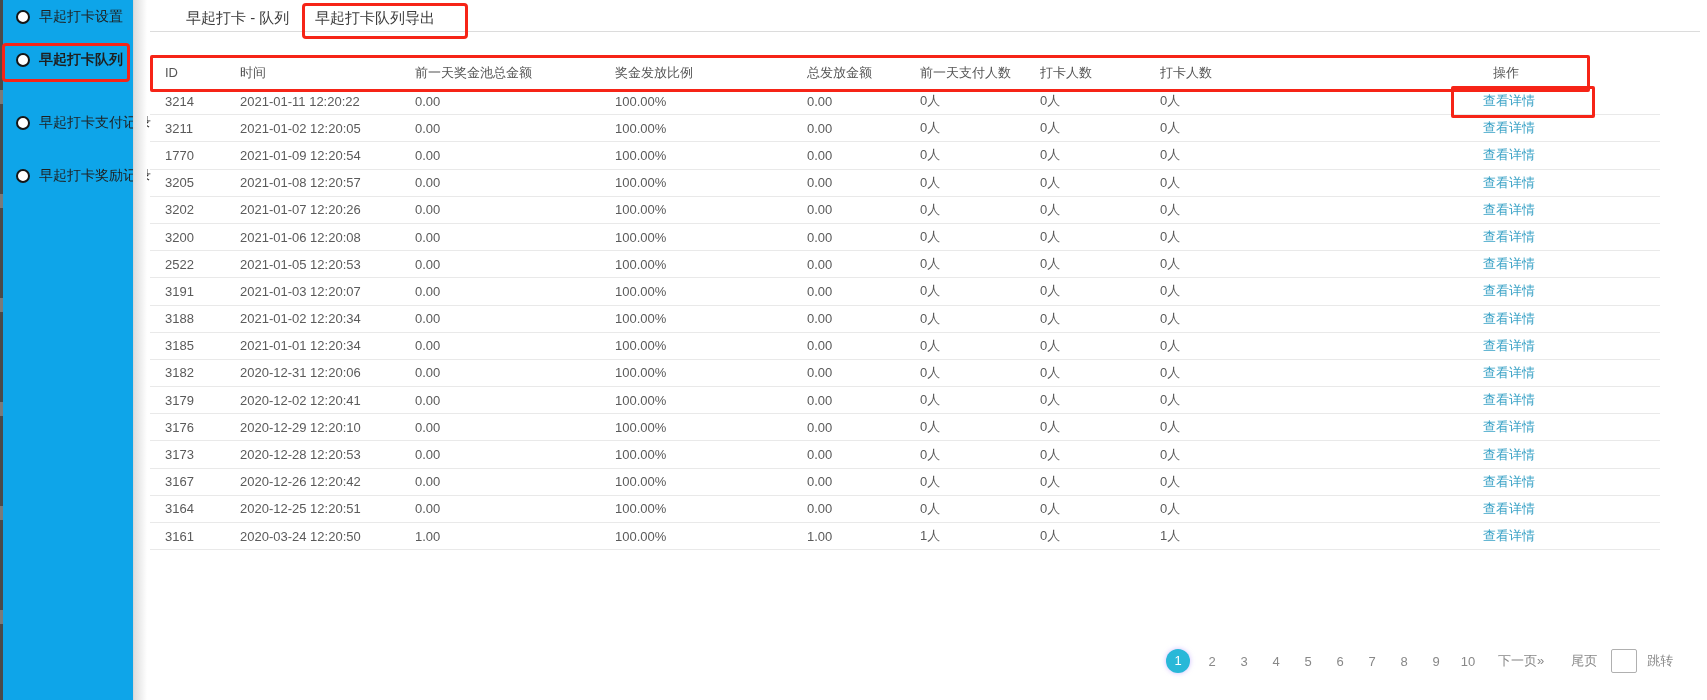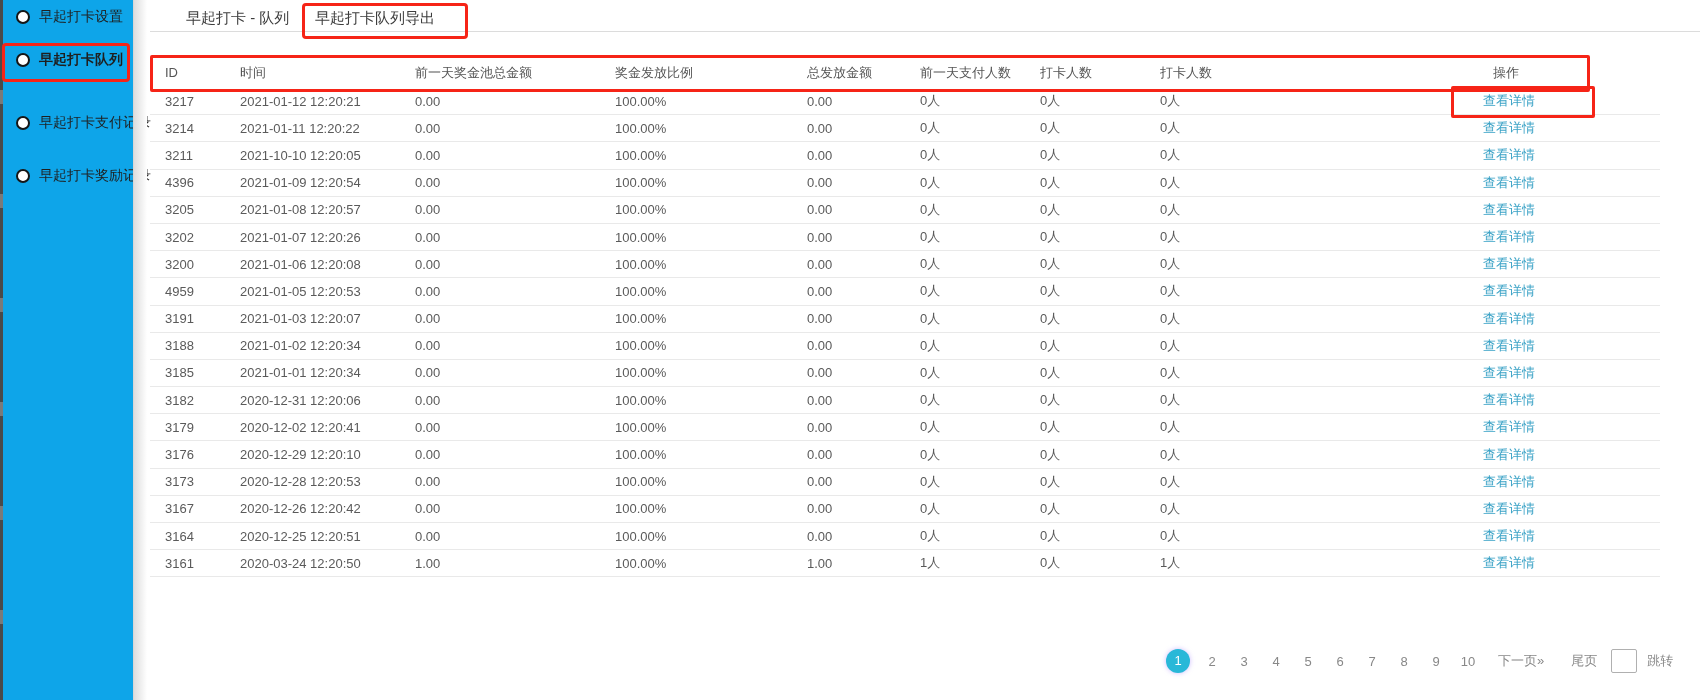--- a/index.html
+++ b/index.html
@@ -134,54 +134,43 @@
         <th>奖金发放比例</th>
         <th>总发放金额</th>
         <th>前一天支付人数</th>
         <th>打卡人数</th>
         <th>打卡人数</th>
         <th>操作</th>
       </tr>
   </thead>
   <tbody>
       <tr>
-        <td>3217</td>
-        <td>2021-01-12 12:20:21</td>
-        <td>0.00</td>
-        <td>100.00%</td>
-        <td>0.00</td>
-        <td>0人</td>
-        <td>0人</td>
-        <td>0人</td>
-        <td><a class="detail-link">查看详情</a></td>
-      </tr>
-      <tr>
         <td>3214</td>
         <td>2021-01-11 12:20:22</td>
         <td>0.00</td>
         <td>100.00%</td>
         <td>0.00</td>
         <td>0人</td>
         <td>0人</td>
         <td>0人</td>
         <td><a class="detail-link">查看详情</a></td>
       </tr>
       <tr>
         <td>3211</td>
-        <td>2021-10-10 12:20:05</td>
-        <td>0.00</td>
-        <td>100.00%</td>
-        <td>0.00</td>
-        <td>0人</td>
-        <td>0人</td>
-        <td>0人</td>
-        <td><a class="detail-link">查看详情</a></td>
-      </tr>
-      <tr>
-        <td>4396</td>
+        <td>2021-01-02 12:20:05</td>
+        <td>0.00</td>
+        <td>100.00%</td>
+        <td>0.00</td>
+        <td>0人</td>
+        <td>0人</td>
+        <td>0人</td>
+        <td><a class="detail-link">查看详情</a></td>
+      </tr>
+      <tr>
+        <td>1770</td>
         <td>2021-01-09 12:20:54</td>
         <td>0.00</td>
         <td>100.00%</td>
         <td>0.00</td>
         <td>0人</td>
         <td>0人</td>
         <td>0人</td>
         <td><a class="detail-link">查看详情</a></td>
       </tr>
       <tr>
@@ -211,21 +200,21 @@
         <td>2021-01-06 12:20:08</td>
         <td>0.00</td>
         <td>100.00%</td>
         <td>0.00</td>
         <td>0人</td>
         <td>0人</td>
         <td>0人</td>
         <td><a class="detail-link">查看详情</a></td>
       </tr>
       <tr>
-        <td>4959</td>
+        <td>2522</td>
         <td>2021-01-05 12:20:53</td>
         <td>0.00</td>
         <td>100.00%</td>
         <td>0.00</td>
         <td>0人</td>
         <td>0人</td>
         <td>0人</td>
         <td><a class="detail-link">查看详情</a></td>
       </tr>
       <tr>

